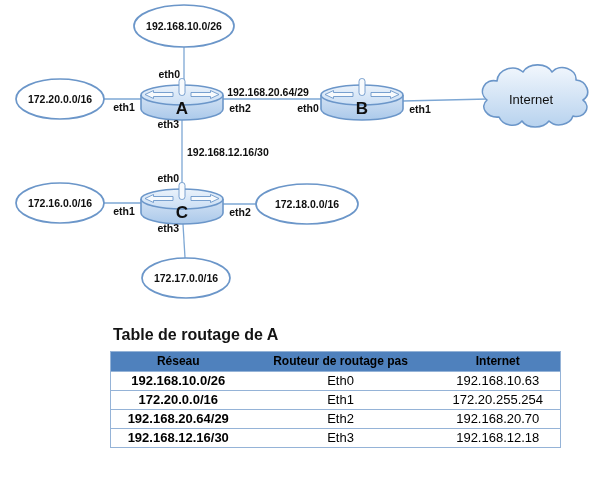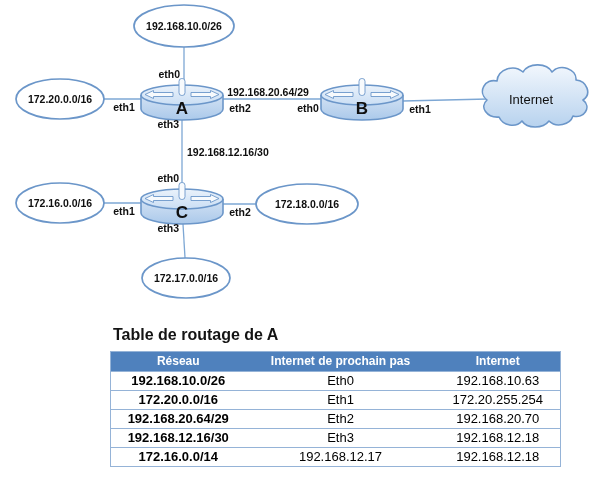--- a/index.html
+++ b/index.html
@@ -20,21 +20,21 @@
   .table-title {
     position:absolute; left:113px; top:326px;
     font-size:16px; font-weight:bold; color:#141414; white-space:nowrap;
   }
   table.routing {
     position:absolute; left:110px; top:351px; width:450px;
     border-collapse:collapse; table-layout:fixed;
     border:1px solid #95b3d7;
   }
   table.routing th {
-    background:#4f81bd; color:#ffffff; font-weight:bold; font-size:12px;
+    background:#4f81bd; color:#000000; font-weight:bold; font-size:12px;
     padding:2px 0 3px 0; border:none;
   }
   table.routing td {
     text-align:center; font-size:13px; color:#000;
     padding:1px 0 2px 0;
     border-top:1px solid #95b3d7;
     background:#ffffff;
   }
   table.routing td.c0 { font-weight:bold; }
 </style>
@@ -141,21 +141,21 @@
 
 <table class="routing">
   <colgroup>
     <col style="width:135px">
       <col style="width:190px">
       <col style="width:125px">
   </colgroup>
   <thead>
     <tr>
       <th>Réseau</th>
-      <th>Internet de prochain pas</th>
+      <th>Routeur de routage pas</th>
       <th>Internet</th>
     </tr>
   </thead>
   <tbody>
     <tr>
       <td class="c0">192.168.10.0/26</td>
       <td>Eth0</td>
       <td>192.168.10.63</td>
     </tr>
     <tr>
@@ -166,19 +166,14 @@
     <tr>
       <td class="c0">192.168.20.64/29</td>
       <td>Eth2</td>
       <td>192.168.20.70</td>
     </tr>
     <tr>
       <td class="c0">192.168.12.16/30</td>
       <td>Eth3</td>
       <td>192.168.12.18</td>
     </tr>
-    <tr>
-      <td class="c0">172.16.0.0/14</td>
-      <td>192.168.12.17</td>
-      <td>192.168.12.18</td>
-    </tr>
   </tbody>
 </table>
 
 </body></html>

